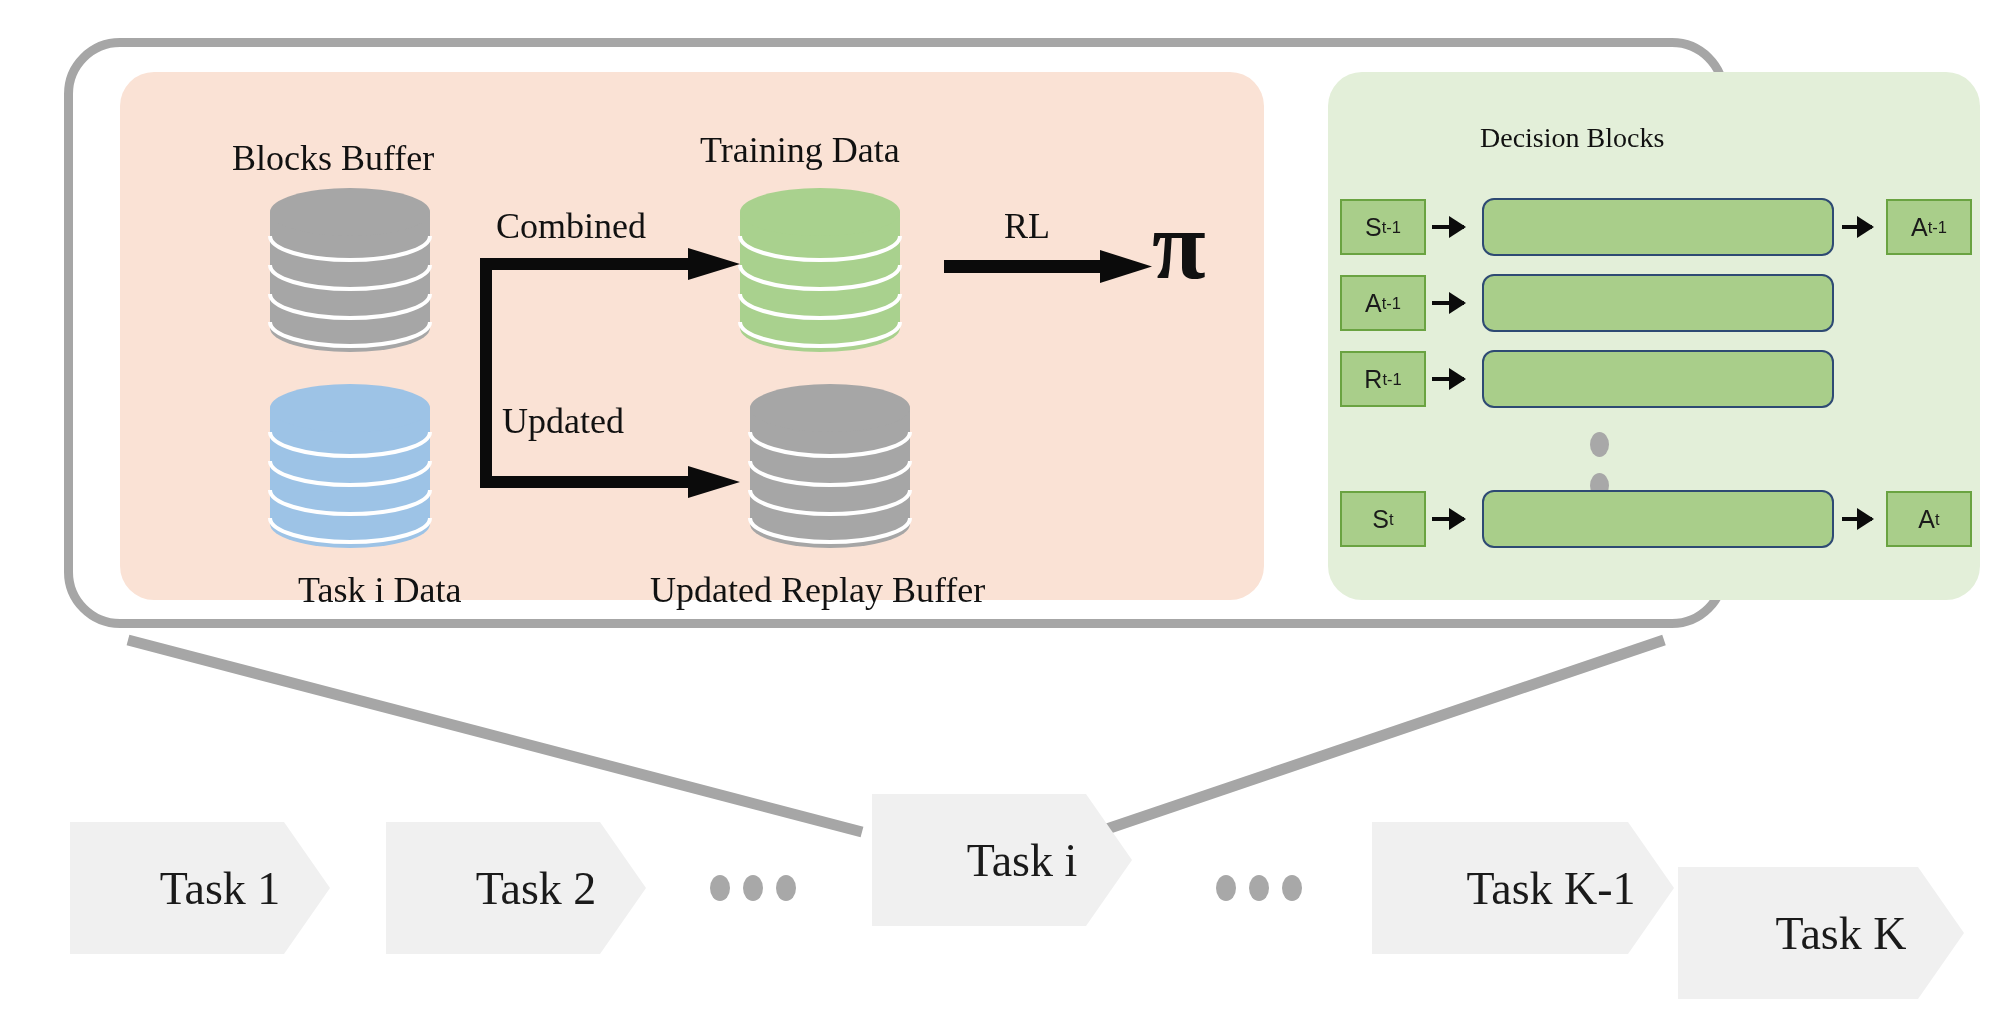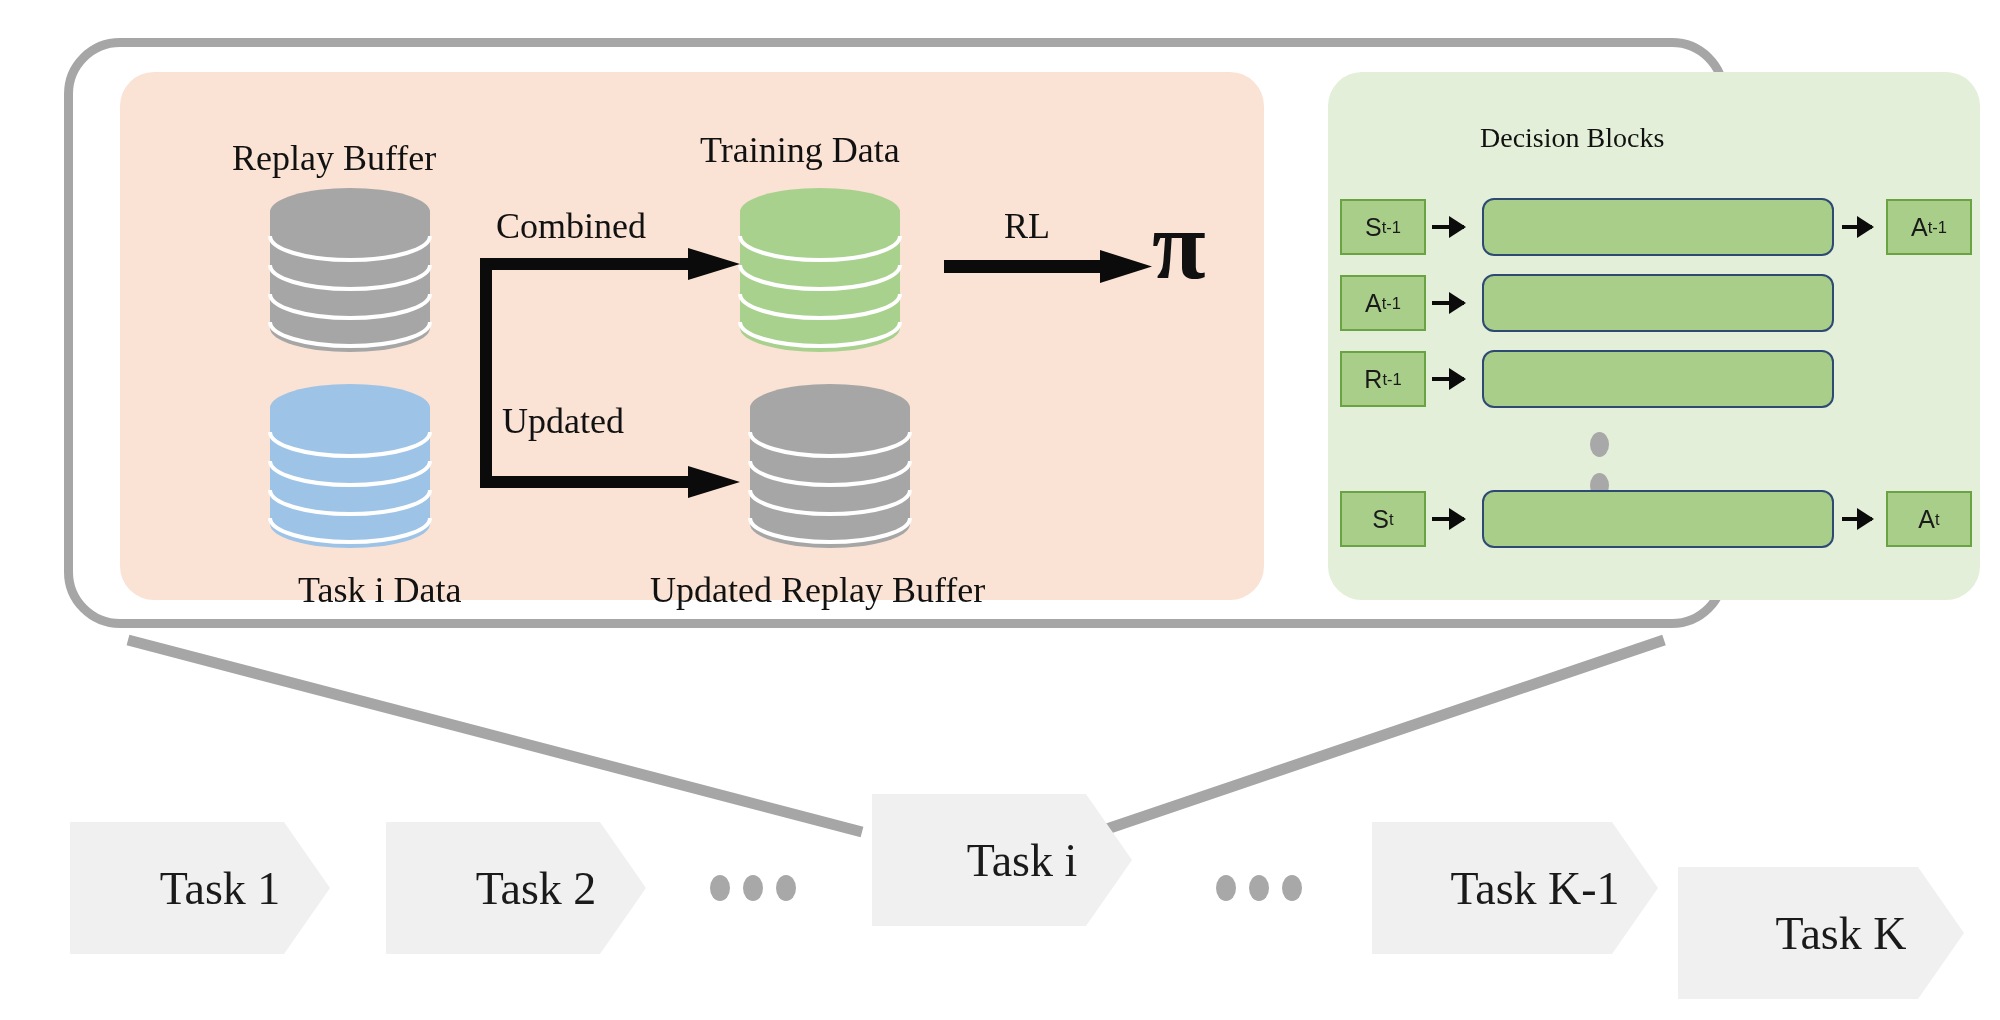--- a/index.html
+++ b/index.html
@@ -173,21 +173,21 @@
 
   <svg class="overlay" viewBox="0 0 2000 1020">
     <line x1="128" y1="640" x2="862" y2="832" stroke="#a6a6a6" stroke-width="11" stroke-linecap="butt"></line>
     <line x1="1664" y1="640" x2="1098" y2="832" stroke="#a6a6a6" stroke-width="11" stroke-linecap="butt"></line>
   </svg>
 
   <div class="outer-frame"></div>
 
   <div class="panel panel-pink"></div>
 
-  <div class="lbl lbl-28" style="left:232px; top:140px;">Replay Buffer</div>
+  <div class="lbl lbl-28" style="left:232px; top:140px;">Blocks Buffer</div>
   <div class="lbl lbl-28" style="left:252px; top:572px;margin-left:46px;">Task i Data</div>
   <div class="lbl lbl-28" style="left:700px; top:132px;">Training Data</div>
   <div class="lbl lbl-28" style="left:650px; top:572px;">Updated Replay Buffer</div>
   <div class="lbl lbl-28" style="left:496px; top:208px;">Combined</div>
   <div class="lbl lbl-28" style="left:502px; top:403px;">Updated</div>
   <div class="lbl lbl-28" style="left:1004px; top:208px;">RL</div>
   <div class="lbl" style="left:1152px; top:196px; font-size:98px; font-weight:bold;">π</div>
 
   <svg class="overlay" viewBox="0 0 2000 1020">
     <defs>
@@ -324,21 +324,21 @@
   <div class="task-chevron" style="left:872px; top:794px; width:260px;">
     <span>Task i</span>
   </div>
 
   <div class="hdots" style="left:1216px; top:875px;">
     <span></span>
     <span></span>
     <span></span>
   </div>
 
-  <div class="task-chevron" style="left:1372px; top:822px; width:286px;">
+  <div class="task-chevron" style="left:1372px; top:822px; width:286px;padding-left:16px;">
     <span>Task K-1</span>
   </div>
 
   <div class="task-chevron" style="left:1678px; top:822px; width:286px;margin-top:45px;">
     <span>Task K</span>
   </div>
 
 </div>
 
 </body></html>

